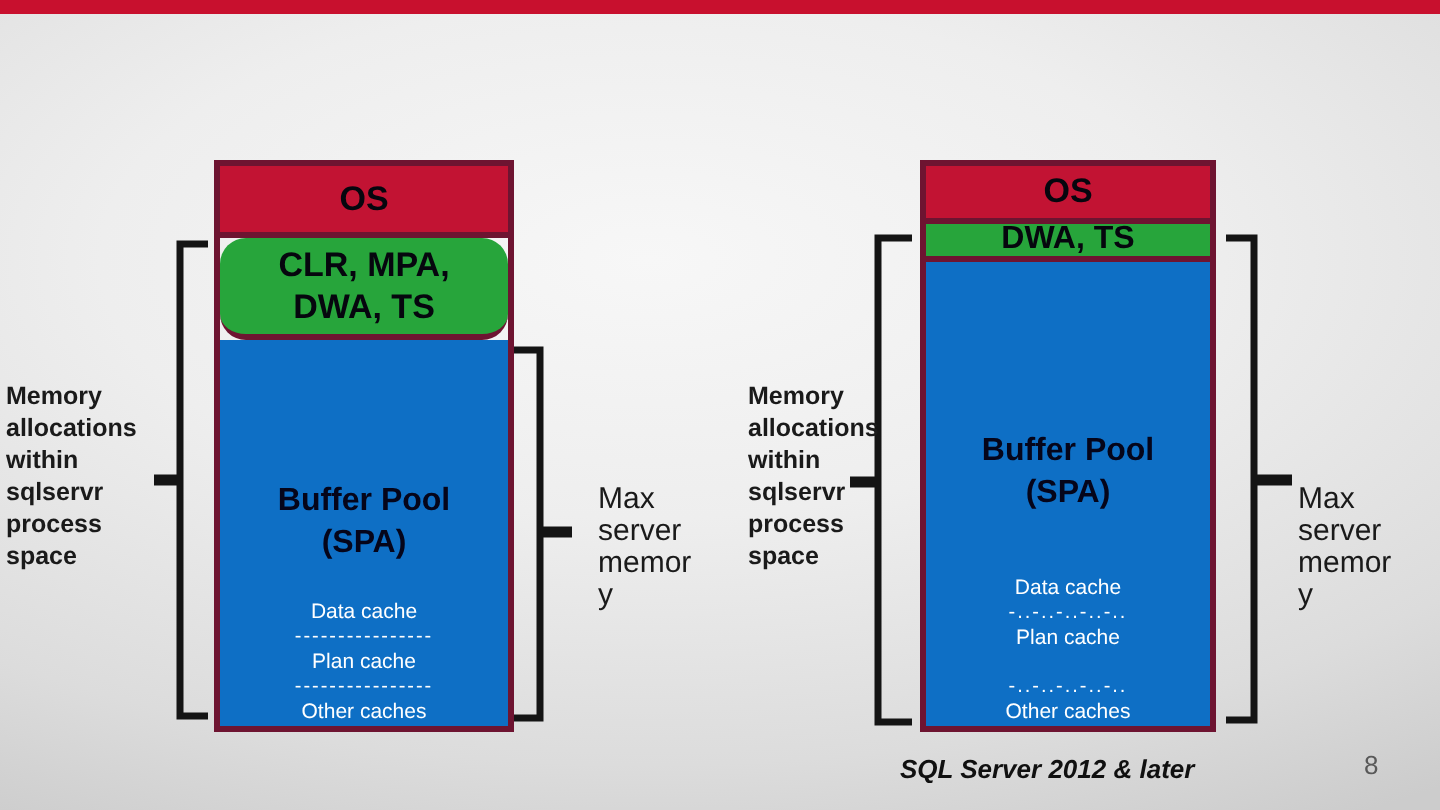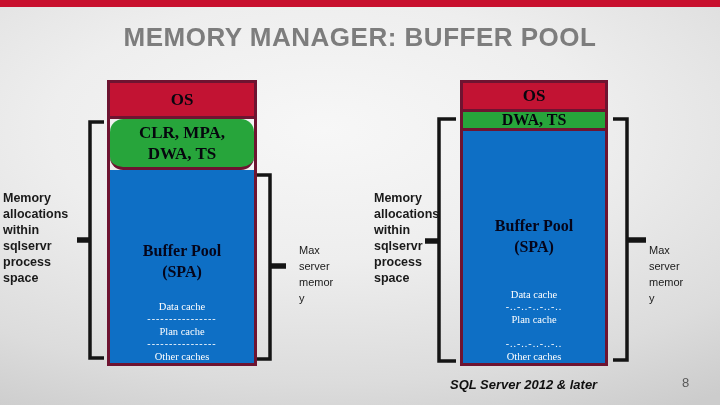--- a/index.html
+++ b/index.html
@@ -19,29 +19,29 @@
   }
 
   .brackets { position:absolute; left:0; top:0; width:720px; height:405px; pointer-events:none; }
 
   .mem-label {
     position:absolute; font-size:12.5px; line-height:16px; color:#1a1a1a;
     white-space:pre-line;
     font-weight:bold;
   }
   .max-label {
-    position:absolute; font-size:11px; line-height:16px; color:#1a1a1a;
+    position:absolute; font-size:15px; line-height:16px; color:#1a1a1a;
     white-space:pre-line;
   }
 
   .mbox {
     position:absolute; top:80px; height:286px;
     border:3px solid #6e1431; display:flex; flex-direction:column;
   }
-  .sec { width:100%; display:flex; align-items:center; justify-content:center;font-family:Liberation Serif, serif; }
+  .sec { width:100%; display:flex; align-items:center; justify-content:center; }
   .sec-os { height:38px; border-bottom:3px solid #6e1431; font-size:17px; font-weight:bold; color:#06060e; }
   .sec-green { border-bottom:3px solid #6e1431; font-size:17px; font-weight:bold; color:#06060e;
                text-align:center; white-space:pre-line; line-height:21px; }
   .box1 .sec-green { height:53px; }
   .box2 .sec-green { height:20px; font-size:16px; line-height:16px; }
   .sec-blue { flex:1; flex-direction:column; justify-content:flex-start; align-items:center;gap:11px; }
 
   .pool-title { font-size:16px; font-weight:bold; color:#05051a; text-align:center;
                 white-space:pre-line; line-height:21px; }
   .box1 .pool-title { margin-top:70px; }
@@ -59,21 +59,20 @@
   .caption-2 { left:450px; top:377px;font-style:italic; }
   .page-number { position:absolute; left:682px; top:375px; font-size:13px; color:#595959; }
 </style>
 </head>
 <body>
 
 <div class="slide">
 
   <div class="top-bar" style="background: rgb(200, 16, 46);"></div>
 
-  <div class="title">MEMORY MANAGER: BUFFER POOL</div>
 
   <svg class="brackets" viewBox="0 0 720 405">
     <g fill="none" stroke="#141414" stroke-width="3.5">
       <path d="M104,122 L90,122 L90,358 L104,358"></path>
       <line x1="90" y1="240" x2="77" y2="240" stroke-width="5.5"></line>
     </g>
     <g fill="none" stroke="#141414" stroke-width="3.5">
       <path d="M256,175 L270,175 L270,359 L256,359"></path>
       <line x1="270" y1="266" x2="286" y2="266" stroke-width="5.5"></line>
     </g>

